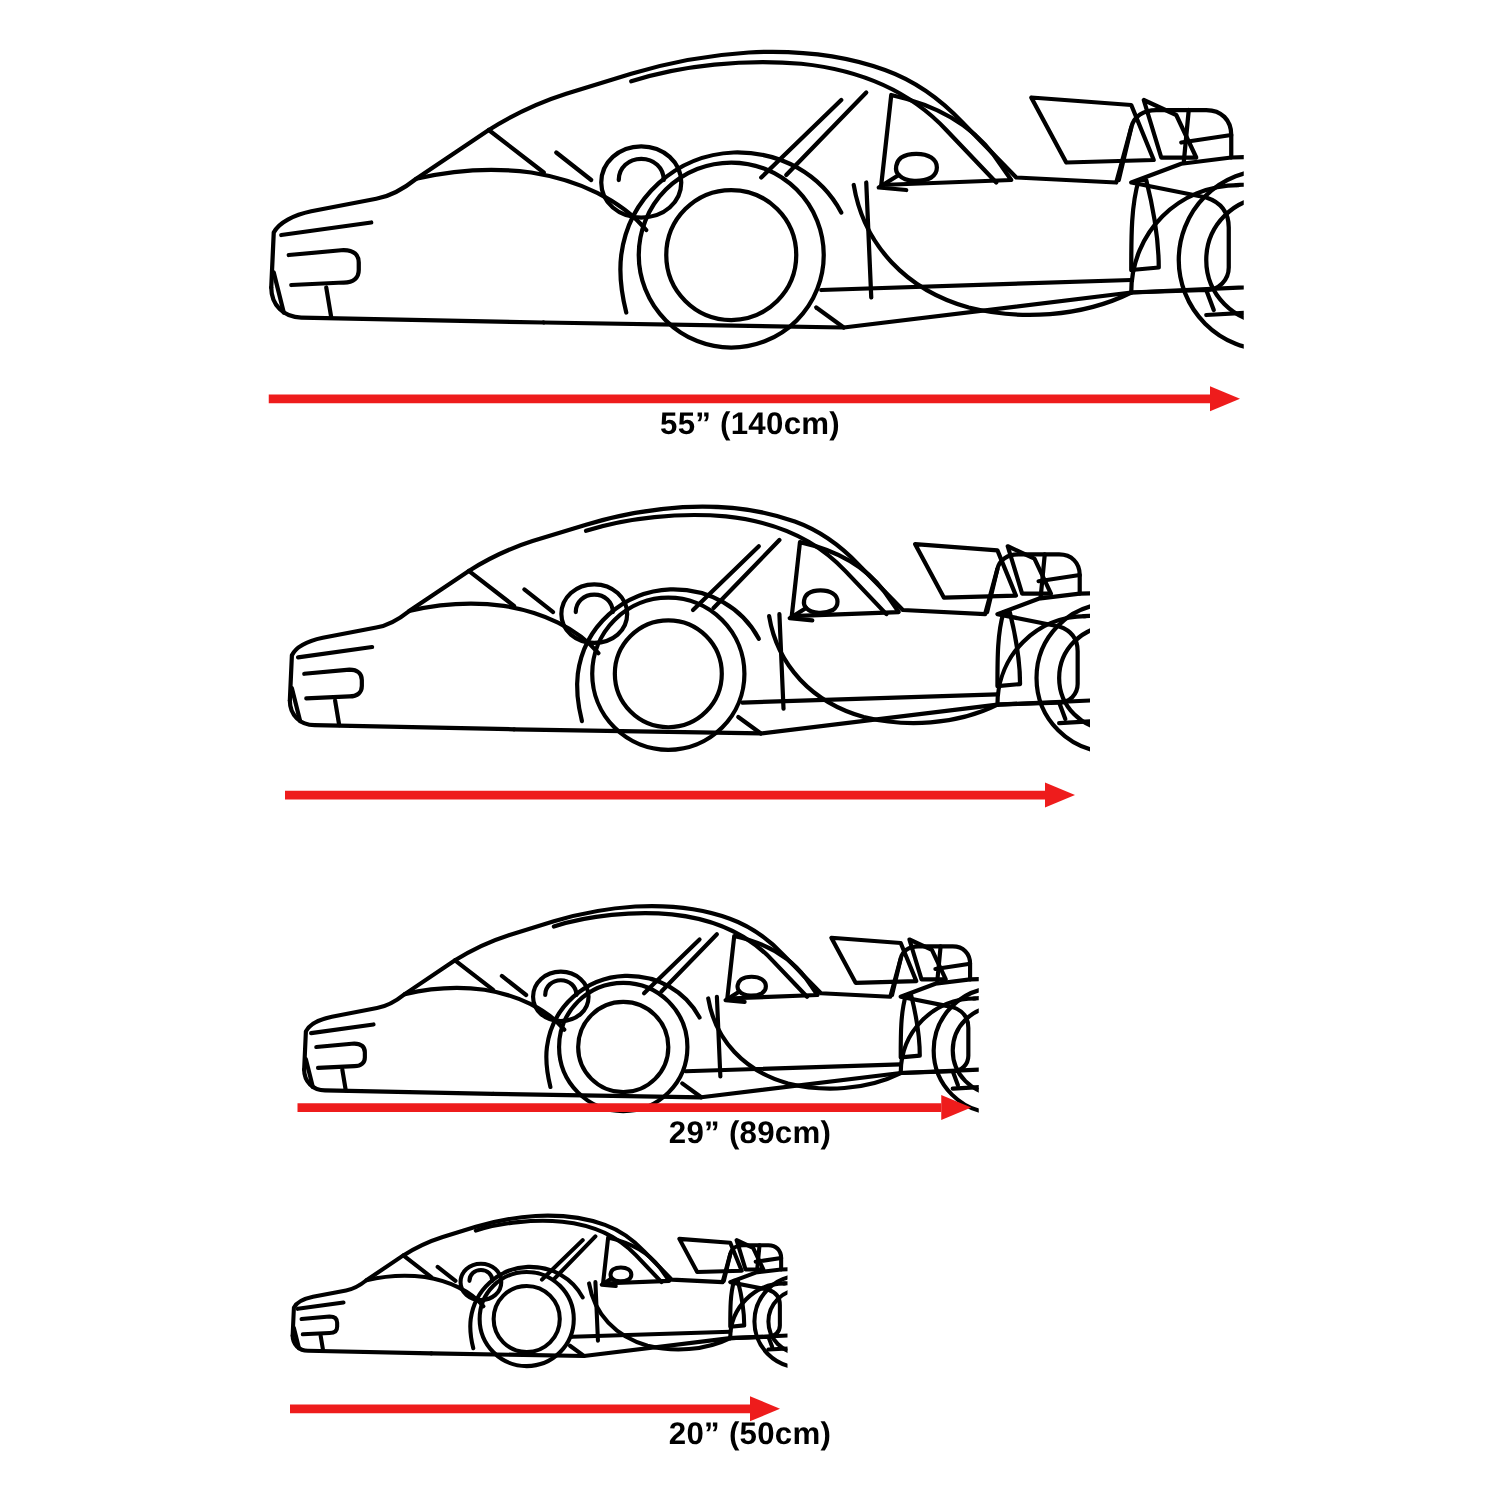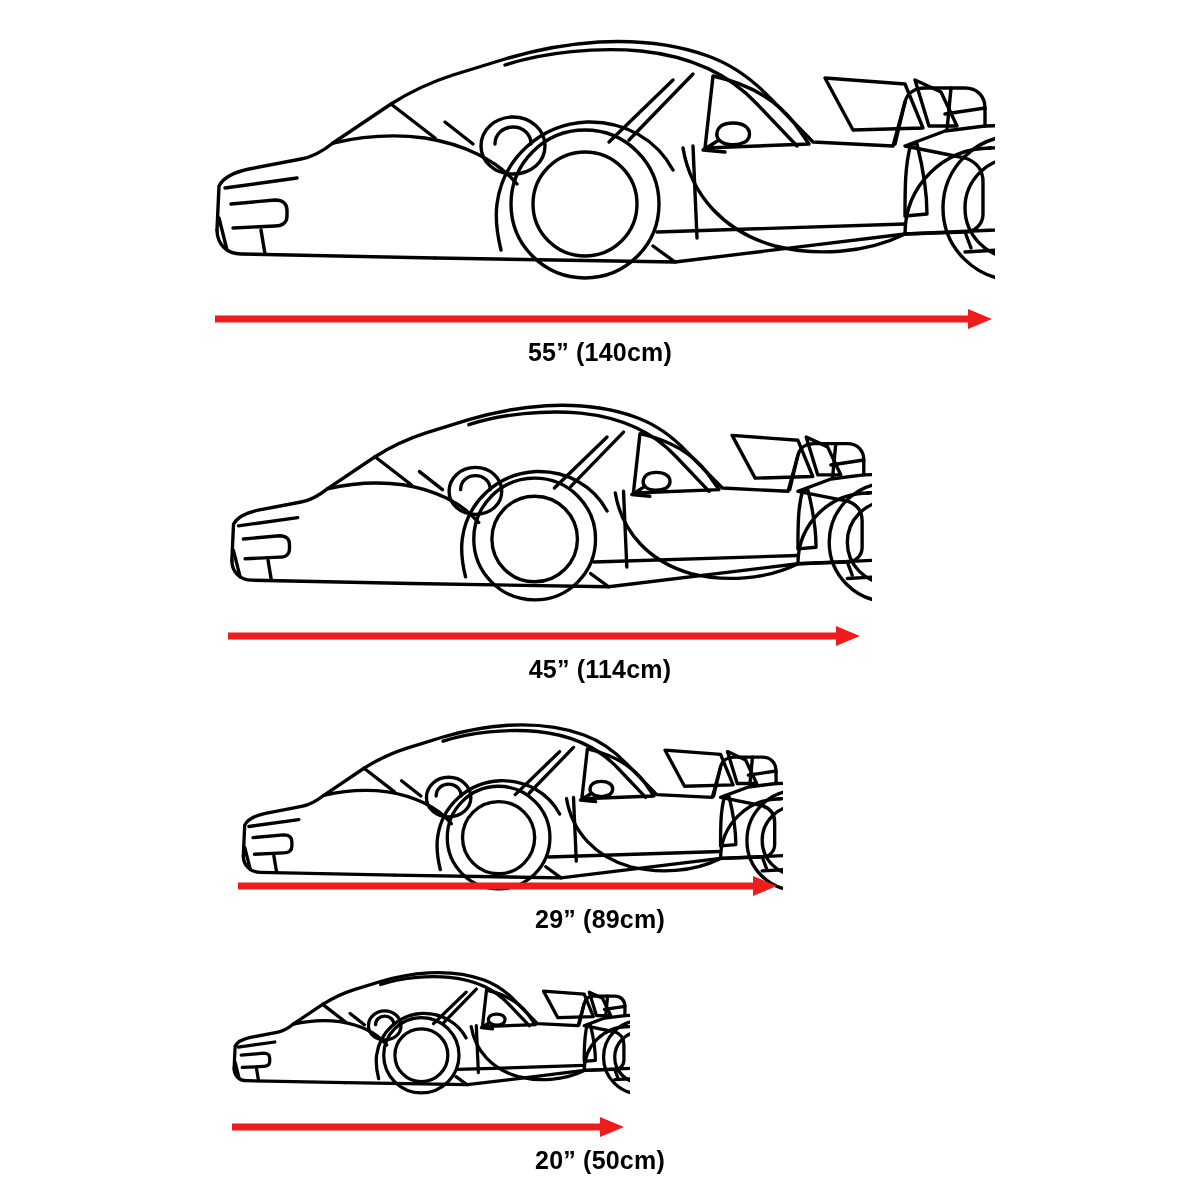--- a/index.html
+++ b/index.html
@@ -40,21 +40,20 @@
   .arrow-row svg {
     display: block;
   }
   .label {
     position: absolute;
     width: 1200px;
     text-align: center;
     font-weight: bold;
     color: #000000;
     letter-spacing: 0.2px;
-    margin-top: 13px;
   }
 </style>
 </head>
 <body>
 
 <div id="stage">
 
   <div class="size-group" style="top:0;height:350px;">
 
     <div class="car-wrap" style="left:205px;top:18px;">
@@ -180,21 +179,20 @@
       </svg>
     </div>
 
     <div class="arrow-row" style="top:253px;">
       <svg width="1200" height="26" viewBox="0 0 1200 26">
         <line x1="228" y1="13" x2="836" y2="13" stroke="#ee1c1c" stroke-width="7"></line>
         <polygon points="836,3 860,13 836,23" fill="#ee1c1c"></polygon>
       </svg>
     </div>
 
-    <div class="label" style="top:272px;font-size:25px;">45” (114cm)</div>
   </div>
 
   <div class="size-group" style="top:700px;height:250px;">
 
     <div class="car-wrap" style="left:235px;top:8px;">
       <svg width="548" height="185" viewBox="0 0 790 265" fill="none" stroke="#000000" stroke-width="4.8" stroke-linecap="round" stroke-linejoin="round">
         <path d="M12 212 L14 168 C18 160 30 154 44 151 L96 141 C108 139 118 133 128 125 L186 86 C205 74 226 64 248 57 L300 41 C330 32 362 26 394 24 C432 22 470 26 503 38 C528 47 548 62 565 80 L608 124 L688 128 L700 84 C702 75 710 70 720 70 L760 70 C772 70 780 78 780 90 L780 108 L740 113 L700 128 L760 140 C772 144 778 152 778 164 L778 196 C778 206 770 214 760 214 L700 216"></path>
         <path d="M12 212 C12 226 22 236 36 236 L230 240"></path>
         <path d="M230 240 L470 244 L700 216"></path>
         <path d="M700 216 C700 168 738 130 786 130"></path>

